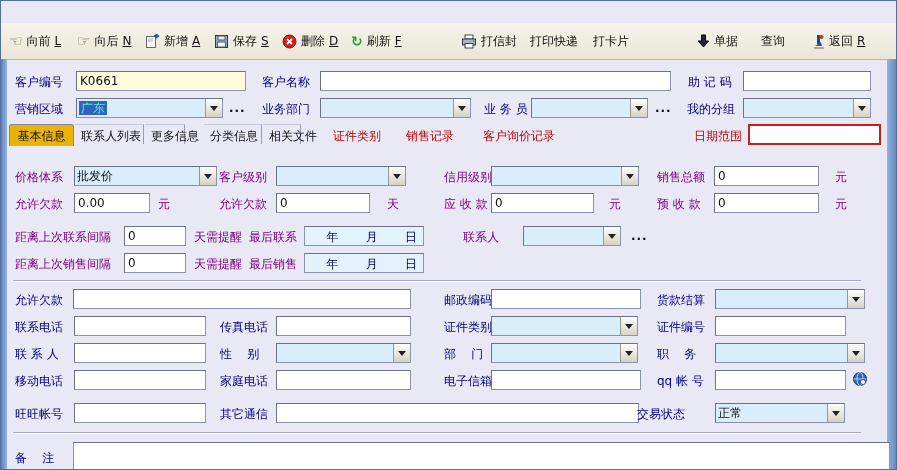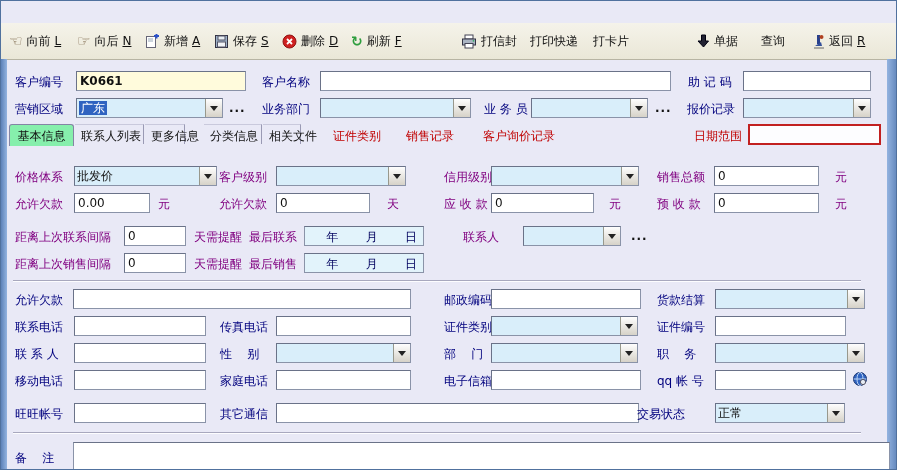--- a/index.html
+++ b/index.html
@@ -29,37 +29,37 @@
     background:linear-gradient(90deg,#93b3e0,#5d82b8);}
   
   .lbl{position:absolute;font-size:12px;white-space:pre;color:#0a0a63;}
   .lbl.navy{color:#00007e;}
   .lbl.purple{color:#800080;}
   .lbl.red{color:#c00000;}
   .unit{position:absolute;font-size:12px;color:#800080;}
   .inp{position:absolute;height:20px;box-sizing:border-box;background:#fff;
     border:1px solid #8a93a8;border-top-color:#6a7288;border-left-color:#6a7288;
     font-size:12px;padding:1px 3px;color:#111;outline:none;}
-  .inp.yellow{background:#fffbdc;font-weight:bold;}
+  .inp.yellow{background:#fffbdc;}
   .inp.redbox{border:2px solid #c22020;background:#fdfdff;}
   .combo{position:absolute;height:20px;box-sizing:border-box;background:#d9eefa;
     border:1px solid #8a93a8;border-top-color:#6a7288;border-left-color:#6a7288;display:flex;cursor:default;}
   .combo .val{flex:1;font-size:12px;padding:1px 2px;overflow:hidden;white-space:nowrap;color:#111;}
-  .combo .sel{background:#2f63c0;color:#ffffff;padding:0 2px;}
+  .combo .sel{background:#2f63c0;color:#5eead4;padding:0 2px;}
   .cbtn{width:16px;background:linear-gradient(#fefefe,#d6d2c8);border-left:1px solid #98988c;
     display:flex;align-items:center;justify-content:center;}
   .tri{width:0;height:0;border:4px solid transparent;border-top:5px solid #222;margin-top:5px;}
   .datebox{position:absolute;height:20px;box-sizing:border-box;background:#e2f3fb;
     border:1px solid #8a93a8;border-top-color:#6a7288;display:flex;cursor:default;}
   .datebox span{flex:1;text-align:right;font-size:12px;color:#00005e;padding:2px 6px 0 0;}
   .dots{position:absolute;font-size:12px;font-weight:bold;color:#111;letter-spacing:1px;cursor:default;}
   
   .tab{position:absolute;top:123px;height:20px;box-sizing:border-box;font-size:12px;color:#111;
     padding:3px 6px 0;text-align:center;cursor:default;white-space:nowrap;border-right:1px solid #9a9ab4;border-top:1px solid #c9c9dc;}
-  .tab.active{height:22px;background:#86efac;border:1px solid #8484a4;border-bottom:none;border-radius:3px 3px 0 0;}
+  .tab.active{height:22px;background:#eab308;border:1px solid #8484a4;border-bottom:none;border-radius:3px 3px 0 0;}
   .link{position:absolute;top:127px;font-size:12px;color:#c00000;cursor:default;white-space:nowrap;}
   .sep{position:absolute;height:0;border-top:1px solid #a8a8be;border-bottom:1px solid #fdfdff;}
   .remark{position:absolute;box-sizing:border-box;background:#fff;border:1px solid #8a93a8;
     border-top-color:#6a7288;font-size:12px;padding:2px;resize:none;outline:none;}
   svg{display:block;}
 </style>
 </head>
 <body>
 
 <div class="window">
@@ -183,21 +183,21 @@
       </span>
   </div>
   <span class="lbl navy" style="left:483px;top:100px">业 务 员</span>
   <div class="combo" style="left:530px;top:97px;width:117px">
     <span class="val"></span>
     <span class="cbtn">
         <i class="tri"></i>
       </span>
   </div>
   <span class="dots" style="left:654px;top:100px">...</span>
-  <span class="lbl navy" style="left:686px;top:100px">报价记录</span>
+  <span class="lbl navy" style="left:686px;top:100px">我的分组</span>
   <div class="combo" style="left:742px;top:97px;width:128px">
     <span class="val"></span>
     <span class="cbtn">
         <i class="tri"></i>
       </span>
   </div>
 
   <div class="tab active" style="left:8px;width:65px">基本信息</div>
   <div class="tab" style="left:74px;width:69px">联系人列表</div>
   <div class="tab" style="left:144px;width:40px">更多信息</div>

